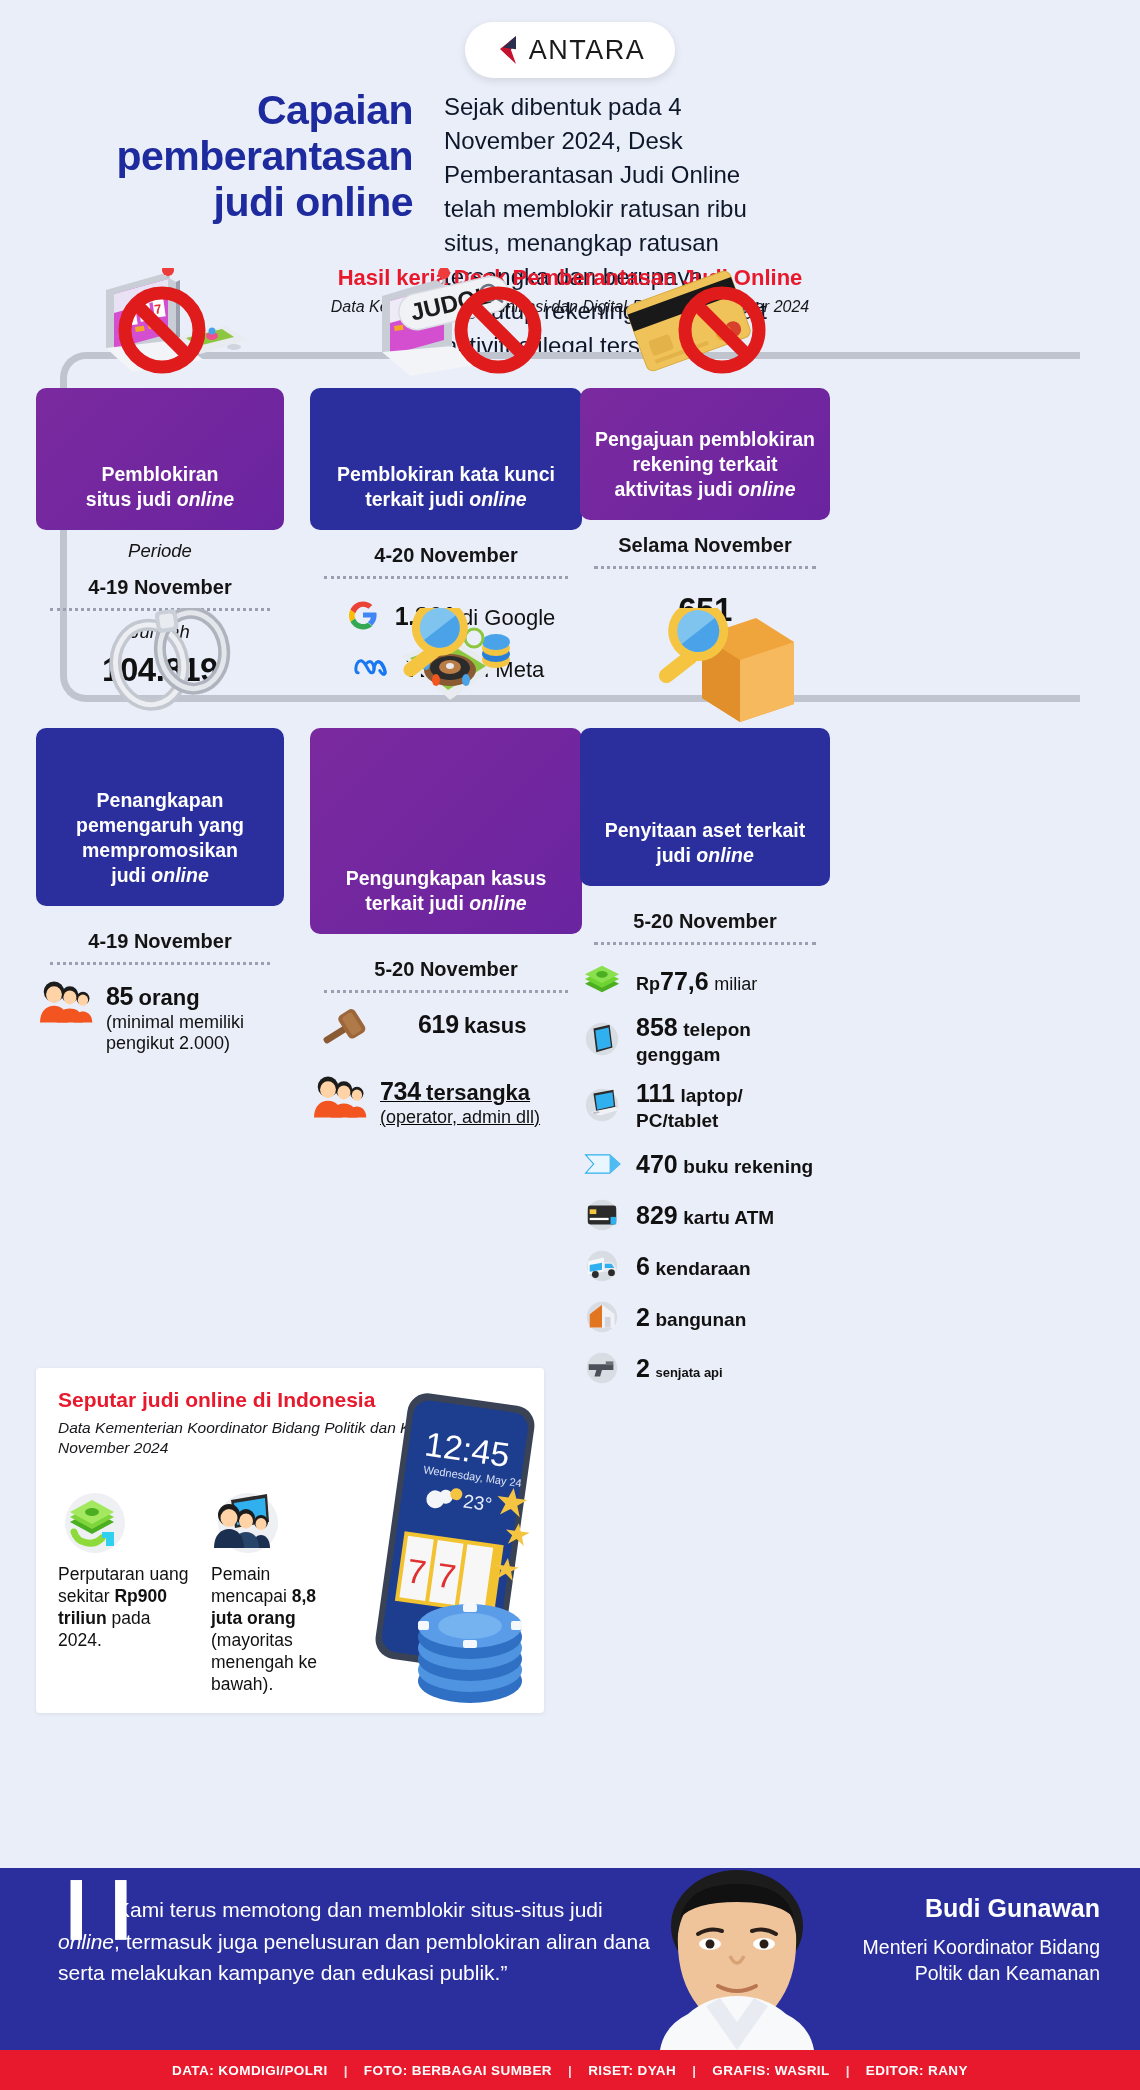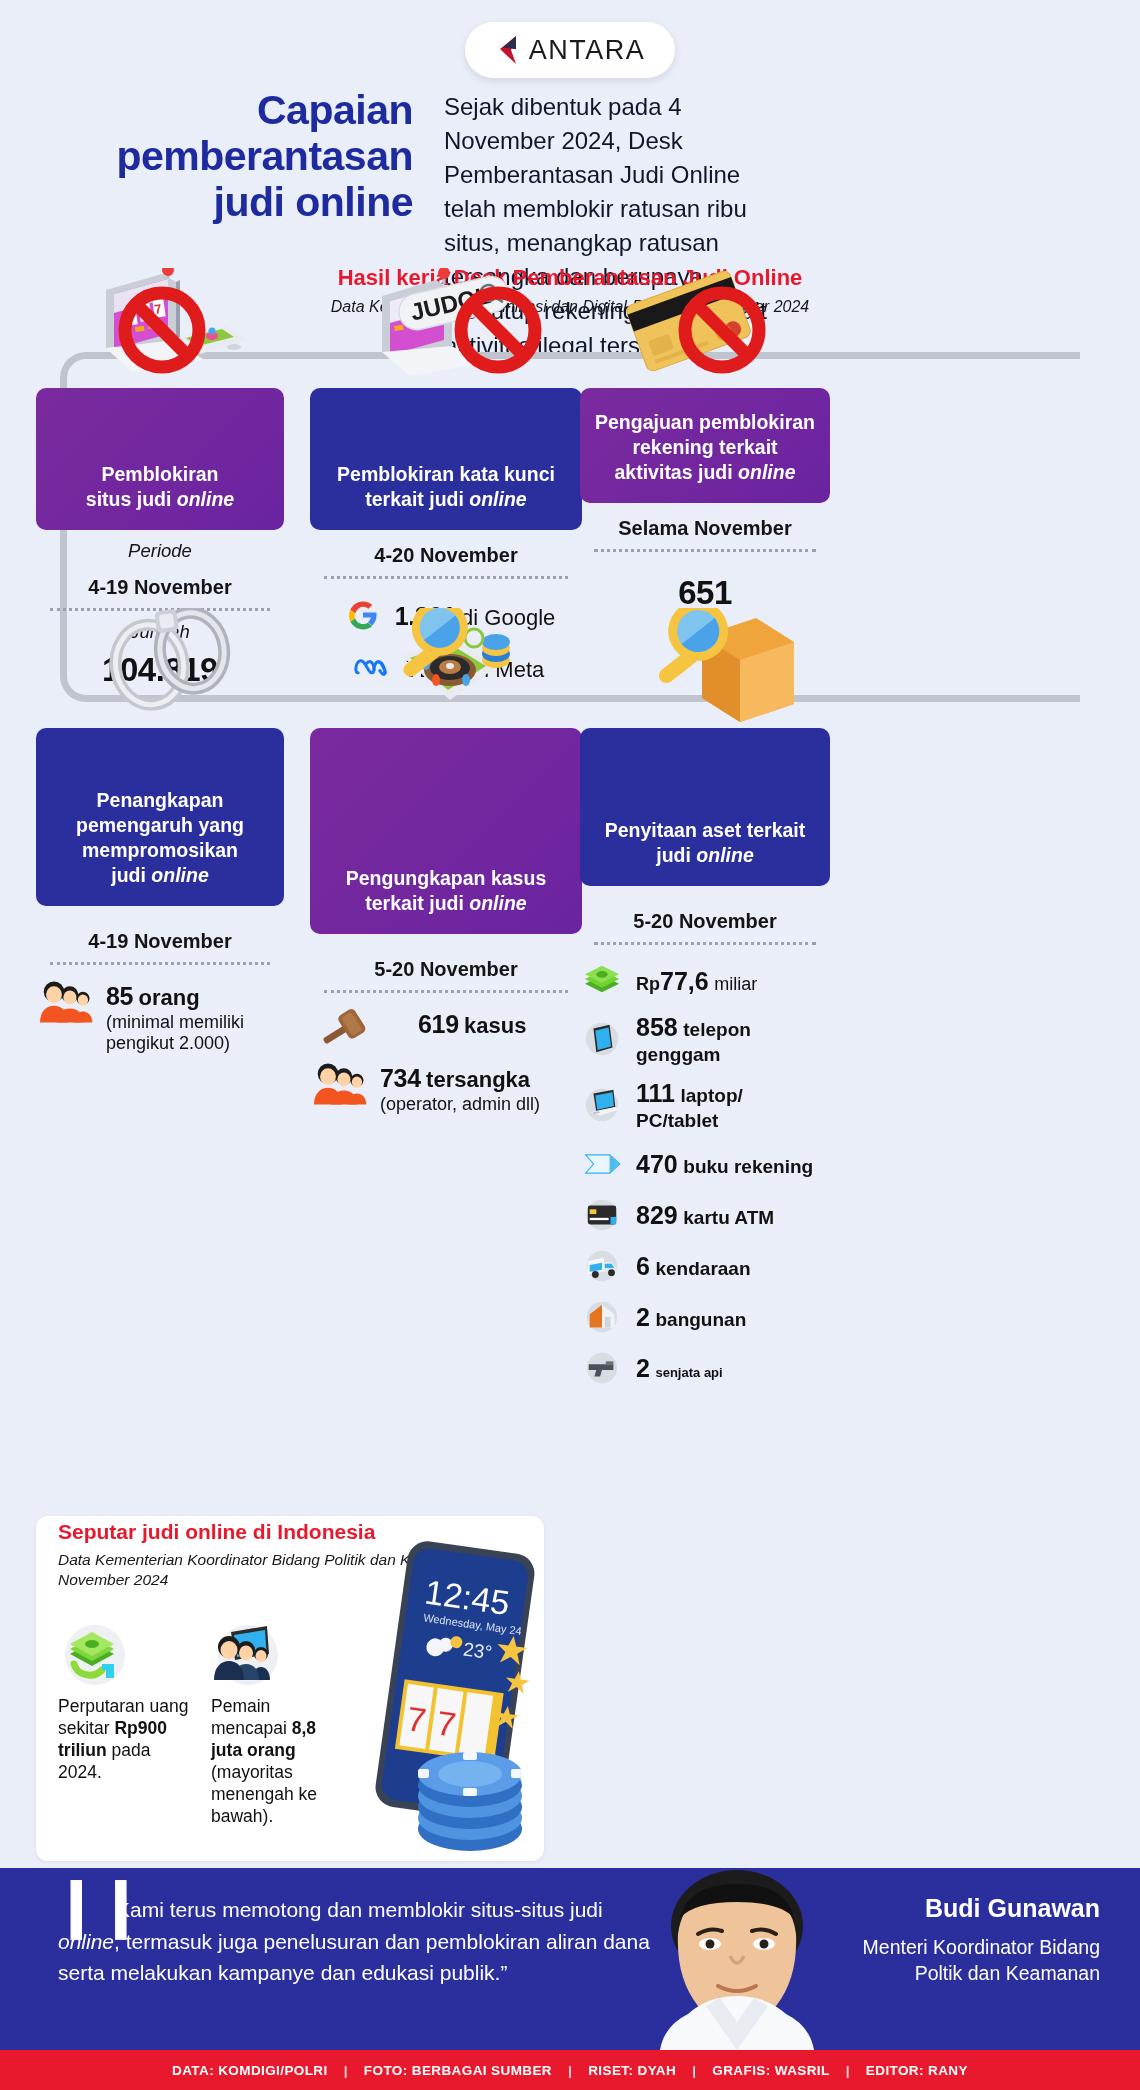--- a/index.html
+++ b/index.html
@@ -75,22 +75,22 @@
   .statrow .txt .note { display:block; font-size: 18px; font-weight: normal; line-height:1.2; }
 
   .asset-row { display: flex; align-items: center; gap: 12px; margin-top: 11px; }
   .asset-row .ico { flex: 0 0 auto; width: 44px; height: 40px; display:flex; align-items:center; justify-content:center; }
   .asset-row .txt { font-size: 20px; line-height: 1.2; color: #111; }
   .asset-row .txt b { font-size: 25px; font-weight: bold; }
   .asset-row .rp { font-size: 18px; font-weight: bold; }
 
   
   .panel {
-    position: absolute; left: 36px; top: 1516px; width: 508px; height: 345px;
-    background: #fff; border-radius: 12px; padding: 4px 22px;
+    position: absolute; left: 36px; top: 1368px; width: 508px; height: 345px;
+    background: #fff; border-radius: 4px; padding: 20px 22px;
     box-shadow: 0 1px 4px rgba(0,0,0,0.07);
   }
   .panel h3 { color: #e8192c; font-size: 21px; font-weight: bold; }
   .panel .src { font-size: 15.5px; font-style: italic; color: #17181c; margin-top: 6px; line-height: 1.3; }
   .panel-stats { display: flex; gap: 18px; margin-top: 34px; }
   .pstat { width: 135px; }
   .pstat .pico { width: 74px; height: 62px; margin-bottom: 6px; }
   .pstat .ptxt { font-size: 17.5px; line-height: 1.25; color: #111; }
   .pstat .ptxt b { font-weight: bold; }
 
@@ -236,21 +236,21 @@
         </svg>
       </span>
       <span class="txt">
         <b>7.252</b>
         <span class="sm">di Meta</span>
       </span>
     </div>
   </div>
 
   <div class="col" style="left:580px; top:388px; width:250px;">
-    <div class="card purple" style="height:115px;text-align:center;">
+    <div class="card purple" style="height:132px;text-align:center;">
       <svg class="art" viewBox="0 0 250 120">
         <g transform="rotate(-20 110 60)">
           <rect x="56" y="18" width="110" height="70" rx="7" fill="#f0c35a"></rect>
           <rect x="56" y="18" width="110" height="70" rx="7" fill="none" stroke="#d9a93f" stroke-width="1"></rect>
           <rect x="56" y="26" width="110" height="18" fill="#191919"></rect>
           <rect x="66" y="58" width="22" height="16" rx="3" fill="#e3b249"></rect>
           <rect x="66" y="78" width="56" height="4" fill="#e3b249"></rect>
           <circle cx="150" cy="76" r="8" fill="#d8402e"></circle>
           <circle cx="140" cy="76" r="8" fill="#e8a02a" opacity="0.9"></circle>
         </g>
@@ -351,21 +351,21 @@
             <rect x="30" y="9" width="20" height="28" rx="5" fill="#9c663a"></rect>
             <rect x="34" y="12" width="12" height="22" rx="3" fill="#b07a48"></rect>
           </g>
         </svg>
       </span>
       <span class="txt">
         <b>619</b>
         <span class="sm" style="font-weight:bold">kasus</span>
       </span>
     </div>
-    <div class="statrow" style="margin-top:8px;">
+    <div class="statrow" style="margin-top:21px;text-decoration:underline;">
       <span class="ico" style="width:56px;height:48px;">
         <svg viewBox="0 0 60 46" width="56" height="46">
           <ellipse cx="46" cy="18" rx="7" ry="7" fill="#1c1c1c"></ellipse>
           <ellipse cx="46" cy="20" rx="5.5" ry="6" fill="#ffd3a6"></ellipse>
           <path d="M36 44c0-8 5-12 10-12s10 4 10 12z" fill="#f2551f"></path>
           <ellipse cx="32" cy="14" rx="9" ry="9" fill="#1c1c1c"></ellipse>
           <ellipse cx="32" cy="17" rx="7" ry="7.5" fill="#ffd3a6"></ellipse>
           <path d="M18 44c0-10 6-15 14-15s14 5 14 15z" fill="#f2551f"></path>
           <ellipse cx="15" cy="11" rx="11" ry="11" fill="#1c1c1c"></ellipse>
           <ellipse cx="15" cy="14" rx="8.5" ry="9" fill="#ffd3a6"></ellipse>

